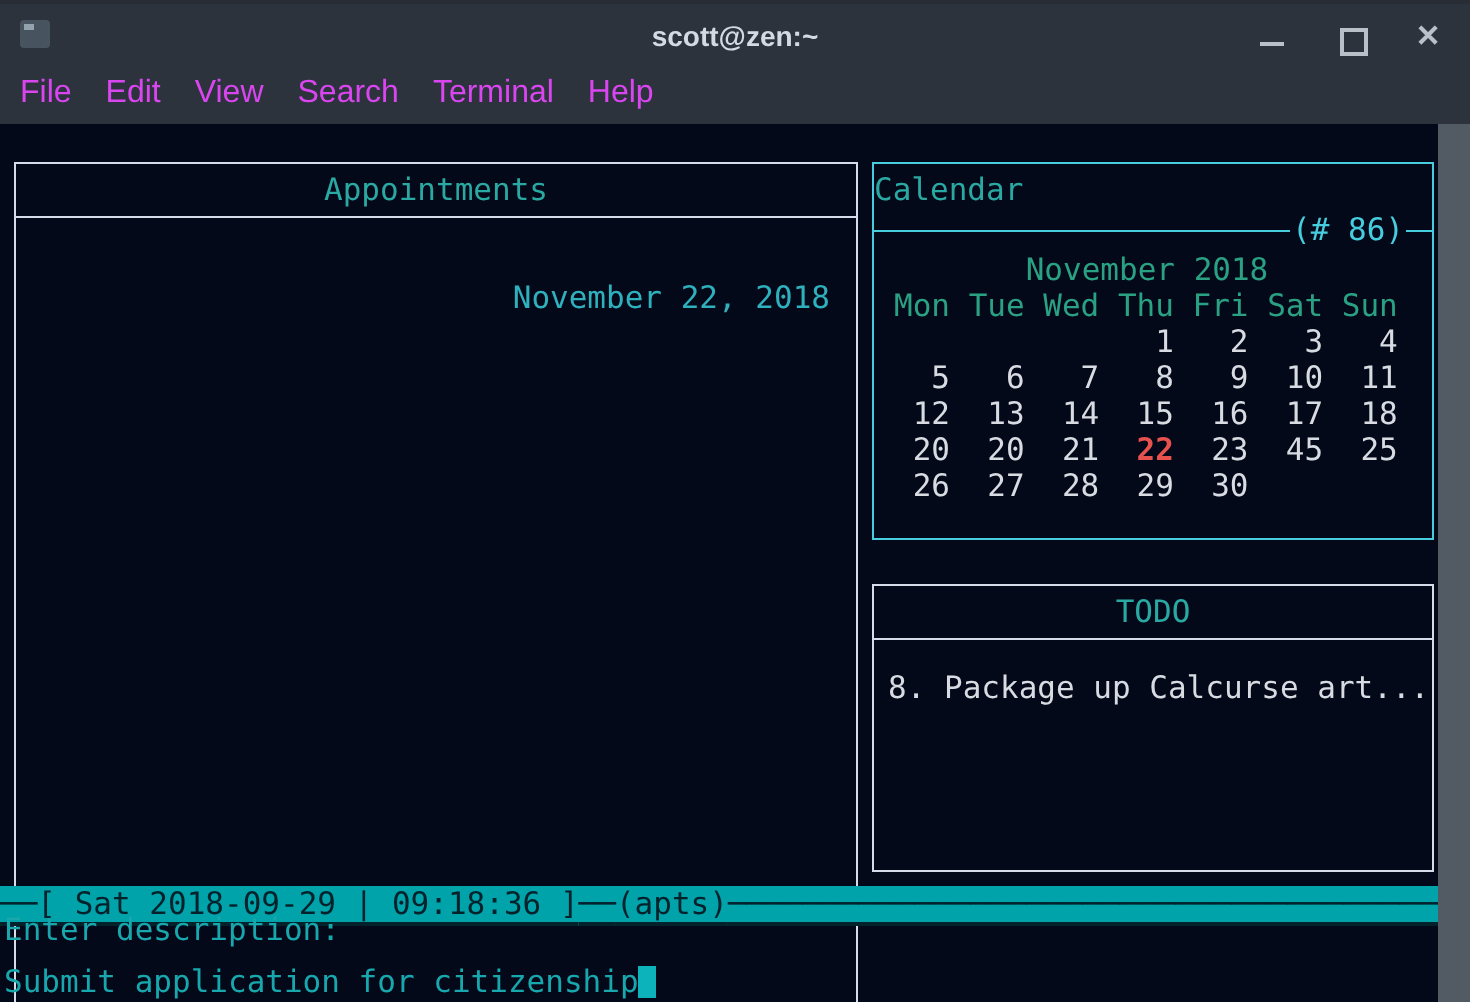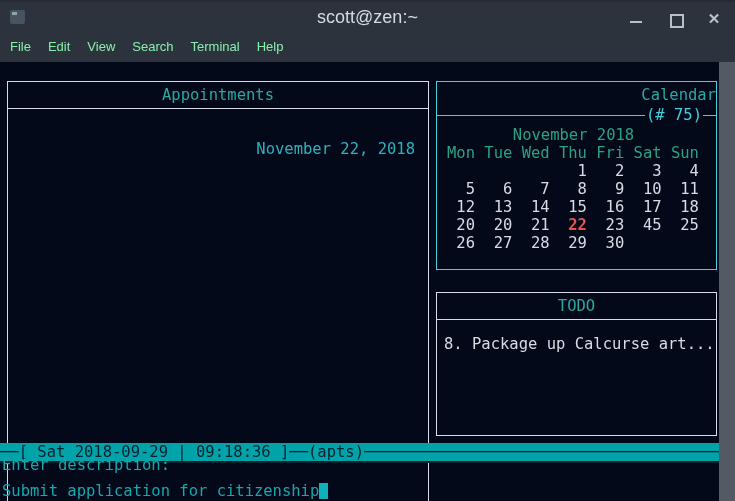--- a/index.html
+++ b/index.html
@@ -14,46 +14,46 @@
   body{width:735px;height:501px;overflow:hidden;background:#222;
        font-family:"Liberation Sans",sans-serif;}
   .window{width:735px;height:501px;background:var(--chrome-bg);display:flex;flex-direction:column}
 
   
   .titlebar{height:33px;position:relative;display:flex;align-items:center;justify-content:center;
             border-top:2px solid #272c35;flex:0 0 auto}
   .app-icon{position:absolute;left:10px;top:8px;width:15px;height:14px;background:#47545f;
             border-radius:2px}
   .app-icon::before{content:"";position:absolute;left:2px;top:2px;width:5px;height:3px;background:#93a3ad}
-  .win-title{color:var(--chrome-text);font-size:18px;font-weight:normal}
+  .win-title{color:var(--chrome-text);font-size:14px;font-weight:bold}
   .controls{position:absolute;right:14px;top:0;height:33px;display:flex;align-items:center;gap:25px}
   .ctl{width:14px;height:14px;position:relative;cursor:default}
   .ctl-minimize::before{content:"";position:absolute;left:1px;bottom:3px;width:12px;height:2px;background:#b9c0c8}
   .ctl-maximize::before{content:"";position:absolute;left:2px;top:2px;width:10px;height:10px;border:2px solid #b9c0c8}
   .ctl-close{color:#b9c0c8;font-size:15px;font-weight:bold;line-height:14px;text-align:center}
 
   
   .menubar{height:29px;display:flex;align-items:center;gap:17px;padding:0 0 2px 10px;flex:0 0 auto}
-  .menu-item{color:#86efac;font-size:13px;cursor:default}
+  .menu-item{color:#d946ef;font-size:16px;cursor:default}
 
   
   .terminal{position:relative;flex:1;background:var(--term-bg);
             font-family:"DejaVu Sans Mono","Liberation Mono",monospace;font-size:15.5px;color:var(--day-text)}
   .scrollbar{position:absolute;right:0;top:0;width:16px;height:100%;background:var(--scrollbar)}
 
   .panel{position:absolute;border:1px solid var(--panel-border)}
   .panel.active{border-color:var(--active-border)}
   .panel-title{height:27px;line-height:26px;text-align:center;color:var(--panel-title);
                border-bottom:1px solid var(--panel-border)}
 
   .appointments{left:7px;top:19px;width:422px;height:428px}
   .appt-date{margin-top:31px;text-align:right;padding-right:13px;color:var(--date-text)}
 
   .calendar{left:436px;top:19px;width:281px;height:189px}
-  .cal-title{height:26px;line-height:26px;text-align:right;color:var(--panel-title)}
+  .cal-title{height:26px;line-height:26px;text-align:left;color:var(--panel-title)}
   .cal-sep{display:flex;align-items:center;height:15px}
   .cal-sep .ln{border-top:1px solid var(--active-border);flex:1}
   .cal-sep .ln-short{flex:0 0 13px}
   .cal-sep .badge{color:var(--accent);line-height:15px;padding:0 1px}
   .cal-body{padding-top:3px;margin-left:10px;width:253px}
   .cal-month{text-align:center;line-height:18px;color:var(--month-text)}
   .cal-grid{display:grid;grid-template-columns:repeat(7,3ch);column-gap:1ch;line-height:18px}
   .wd{color:var(--month-text);text-align:right}
   .cell{text-align:right;color:var(--day-text)}
   .cell.hl{color:var(--day-hl);font-weight:bold}
@@ -99,21 +99,21 @@
 
     <div class="panel appointments">
       <div class="panel-title">Appointments</div>
       <div class="appt-date">November 22, 2018</div>
     </div>
 
     <div class="panel active calendar">
       <div class="cal-title">Calendar</div>
       <div class="cal-sep">
         <div class="ln"></div>
-        <span class="badge">(# 75)</span>
+        <span class="badge">(# 86)</span>
         <div class="ln ln-short"></div>
       </div>
       <div class="cal-body">
         <div class="cal-month">November 2018</div>
         <div class="cal-grid" id="weekday-row">
             <span class="wd">Mon</span>
             <span class="wd">Tue</span>
             <span class="wd">Wed</span>
             <span class="wd">Thu</span>
             <span class="wd">Fri</span>

